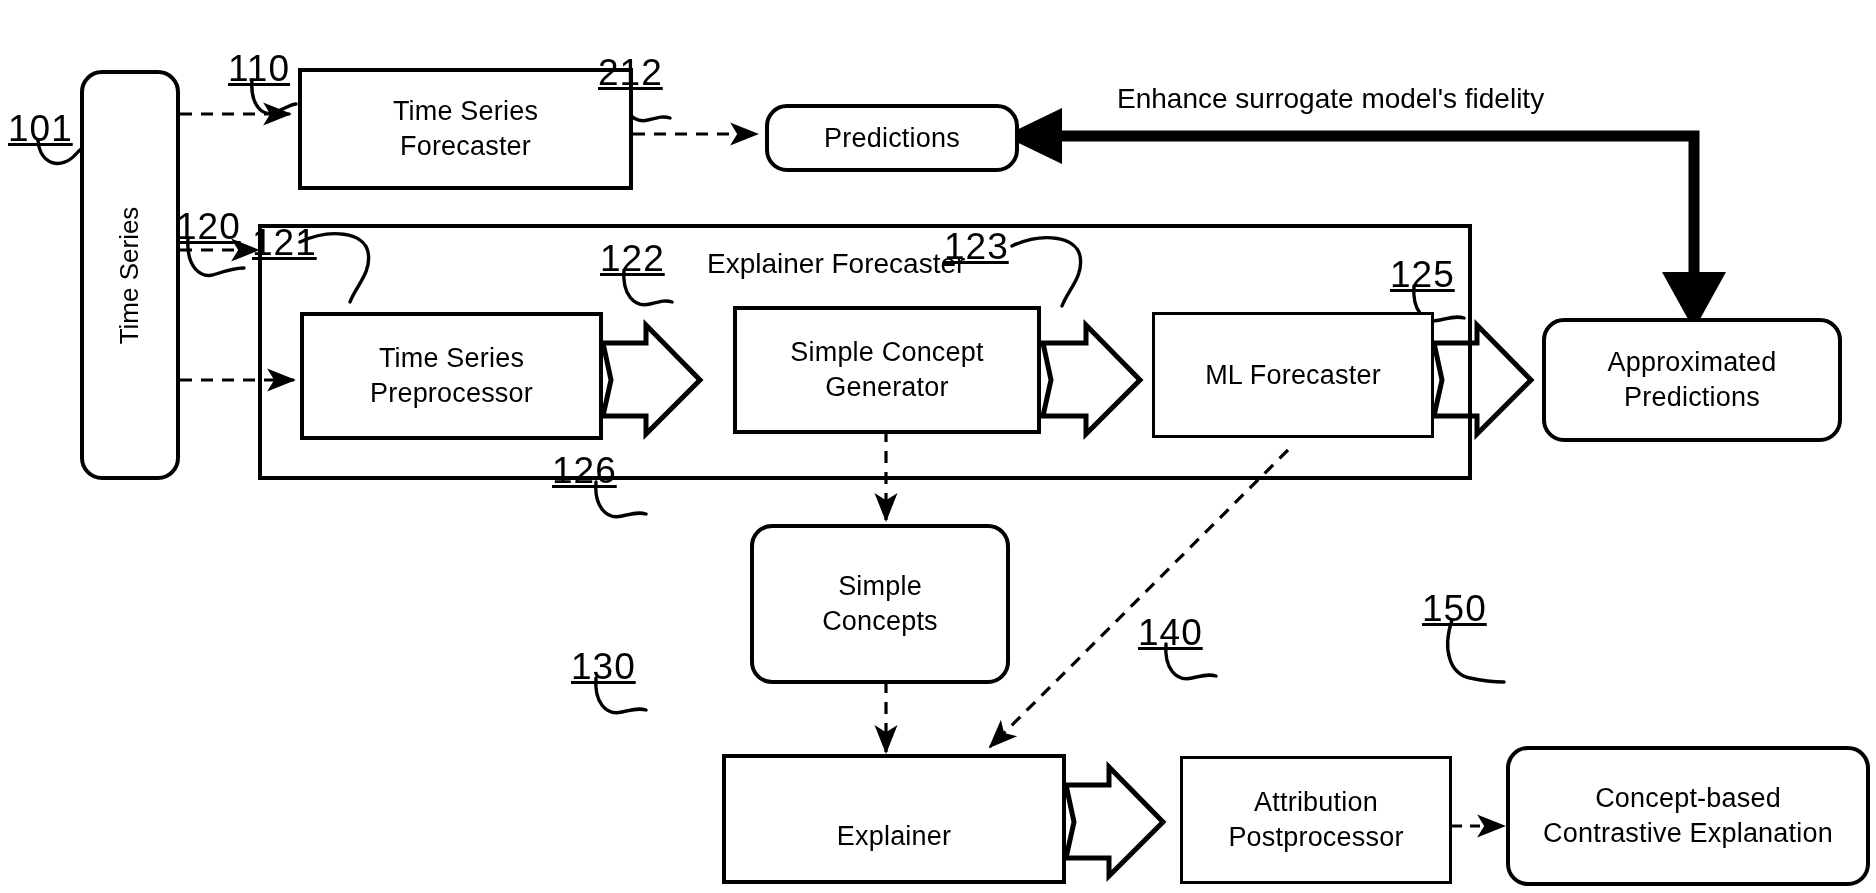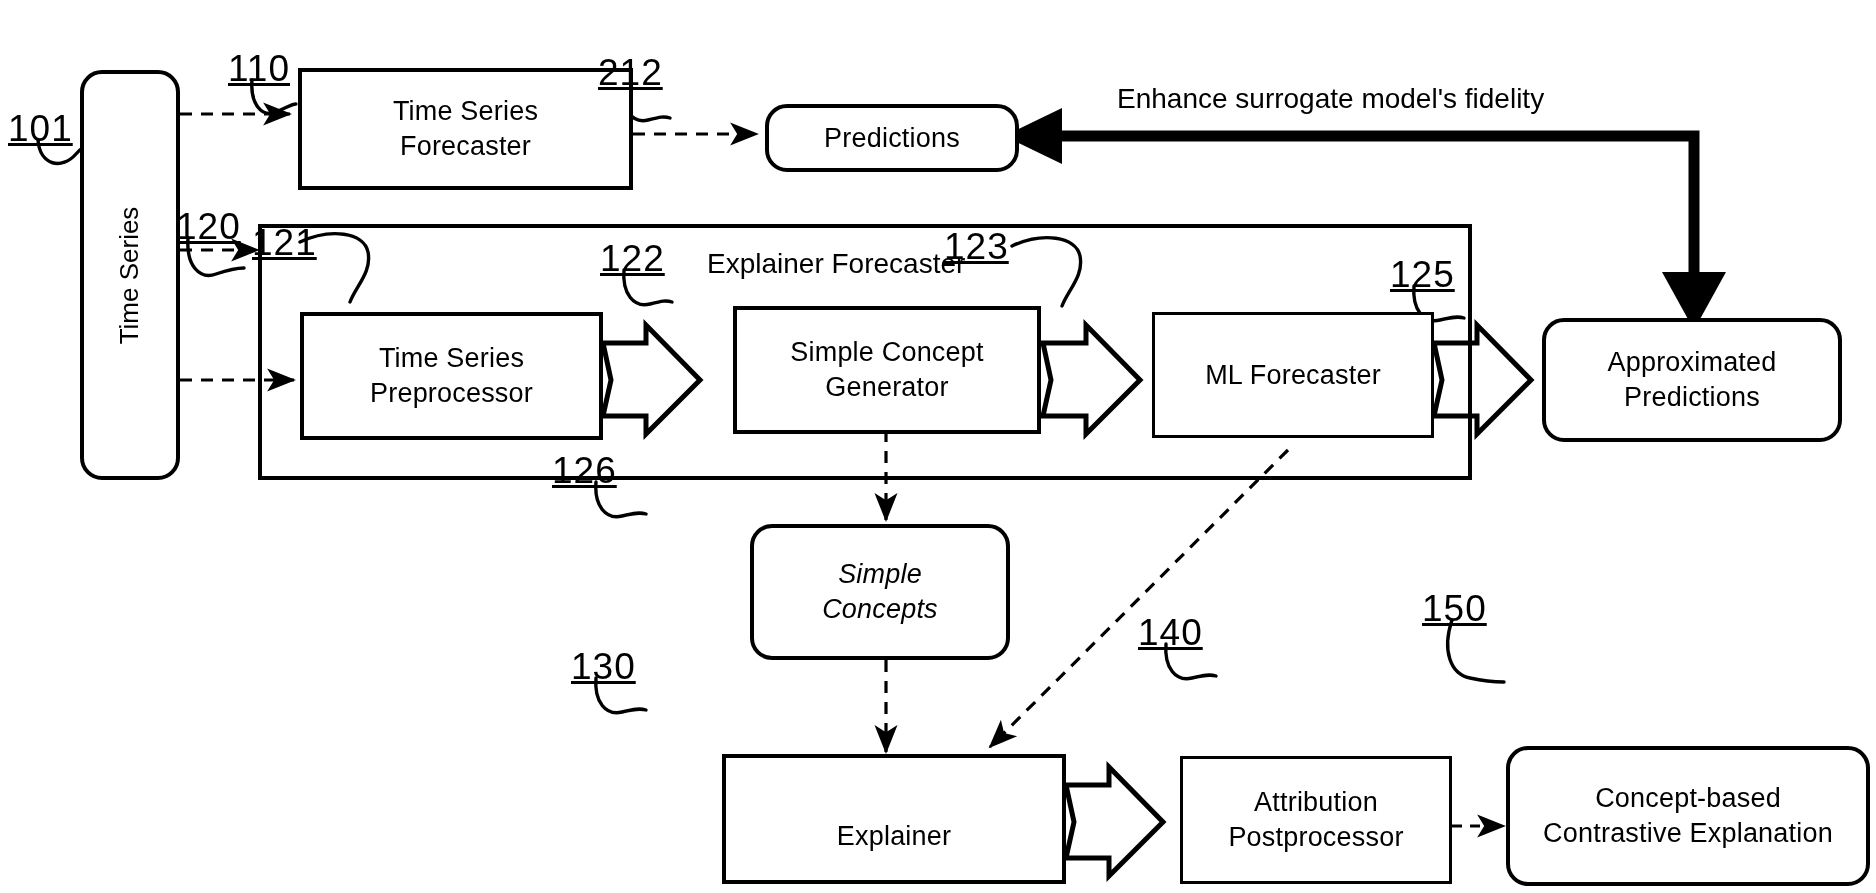--- a/index.html
+++ b/index.html
@@ -224,21 +224,21 @@
     <span class="label">ML Forecaster</span>
   </div>
 
   <div class="node rounded" style="left:1542px; top:318px; width:300px; height:124px;">
     <span class="label">
       <span>Approximated</span><br>
       <span>Predictions</span>
     </span>
   </div>
 
-  <div class="node rounded" style="left:750px; top:524px; width:260px; height:136px;font-style:italic;">
+  <div class="node rounded" style="left:750px; top:524px; width:260px; height:160px;">
     <span class="label">
       <span>Simple</span><br>
       <span>Concepts</span>
     </span>
   </div>
 
   <div class="node" style="left:722px; top:754px; width:344px; height:130px;">
     <span class="label">
       <br>
       <span>Explainer</span>

